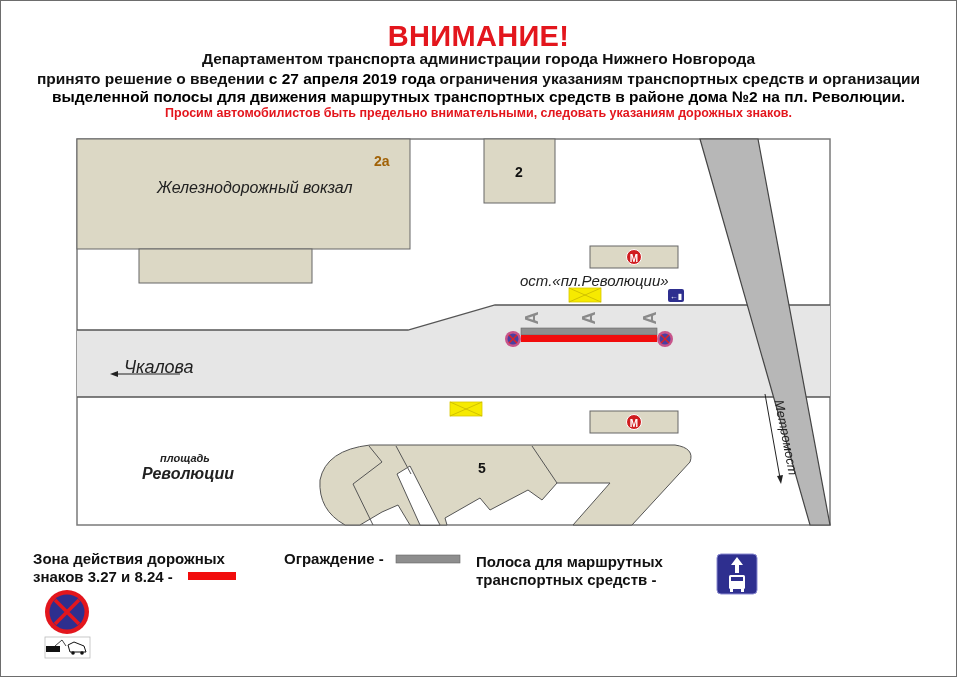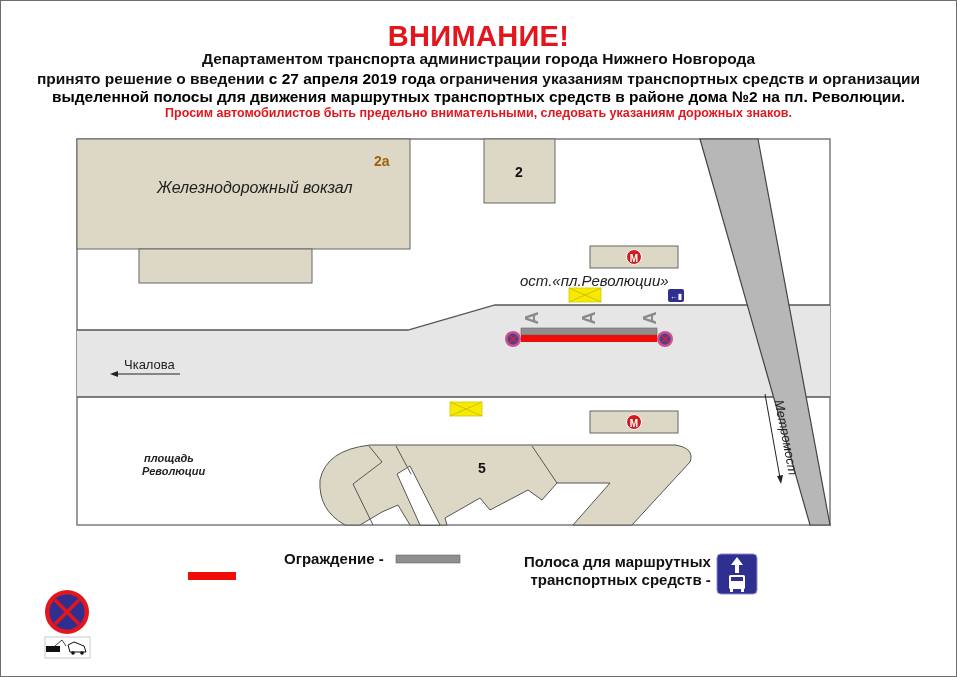--- a/index.html
+++ b/index.html
@@ -128,24 +128,26 @@
     <rect x="730" y="589" width="3" height="3" fill="#fff"></rect>
     <rect x="741" y="589" width="3" height="3" fill="#fff"></rect>
   </g>
 </svg>
 
 <div class="lbl" style="left:374px;top:153px;font-weight:bold;font-size:14px;color:#a16207;">2а</div>
 <div class="lbl" style="left:157px;top:179px;font-style:italic;font-size:16px;">Железнодорожный вокзал</div>
 <div class="lbl" style="left:515px;top:164px;font-weight:bold;font-size:14px;color:#111;">2</div>
 <div class="lbl" style="left:478px;top:460px;font-weight:bold;font-size:14px;color:#111;">5</div>
 <div class="lbl" style="left:520px;top:272px;font-style:italic;font-size:15px;">ост.«пл.Революции»</div>
-<div class="lbl" style="left:124px;top:357px;font-size:13px;">Чкалова</div>
+<div class="lbl" style="left:124px;top:357px;font-style:italic;font-size:18px;">Чкалова</div>
 <div class="lbl" style="left:748px;top:430px;font-size:13px;font-style:italic;transform:rotate(79deg);transform-origin:center;">Метромост</div>
-<div class="lbl" style="left:144px;top:452px;font-style:italic;font-weight:bold;font-size:11px;">площадь</div>
-<div class="lbl" style="left:142px;top:465px;font-style:italic;font-weight:bold;font-size:11px;">Революции</div>
+<div class="lbl" style="left:160px;top:452px;font-style:italic;font-weight:bold;font-size:11px;">площадь</div>
+<div class="lbl" style="left:142px;top:465px;font-style:italic;font-weight:bold;font-size:16px;">Революции</div>
 
 <div class="legend" style="left:33px;top:550px;">
+  <div>Зона действия дорожных</div>
+  <div>знаков 3.27 и 8.24 -</div>
 </div>
 <div class="legend" style="left:284px;top:550px;">Ограждение -</div>
-<div class="legend" style="left:524px;top:553px;text-align:right;">
+<div class="legend" style="left:476px;top:553px;">
   <div>Полоса для маршрутных</div>
   <div>транспортных средств -</div>
 </div>
 
 </body></html>

